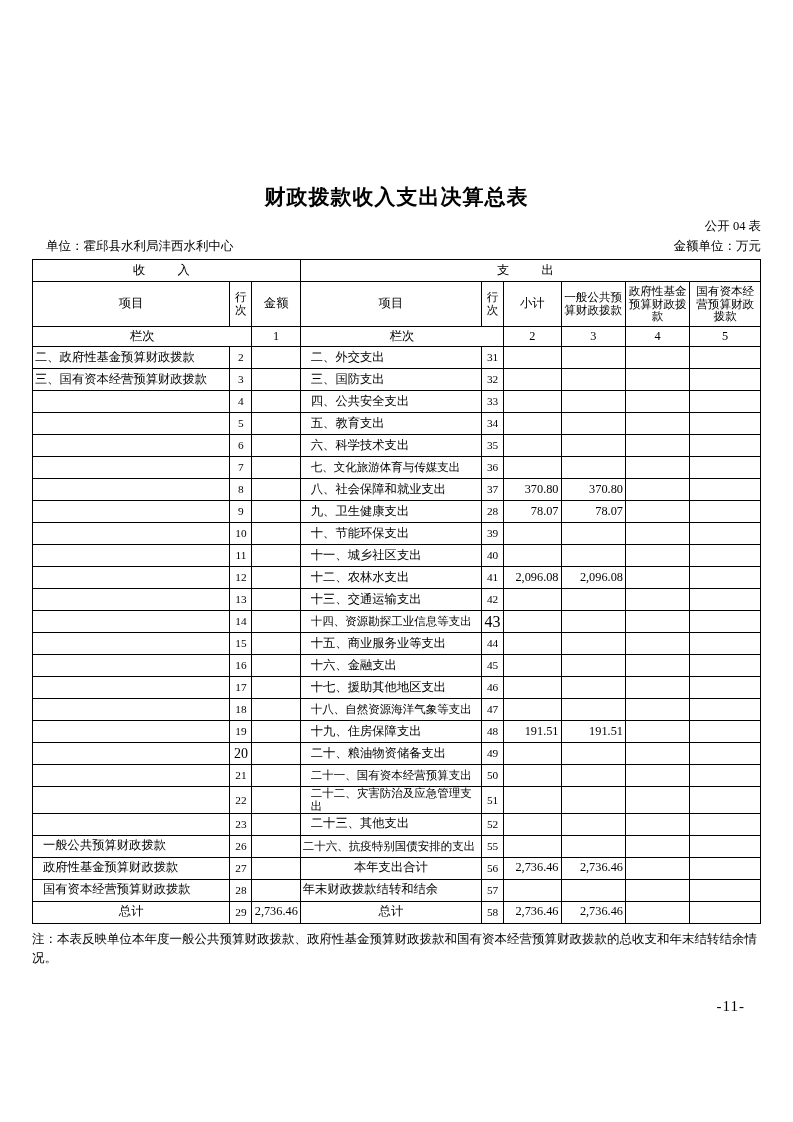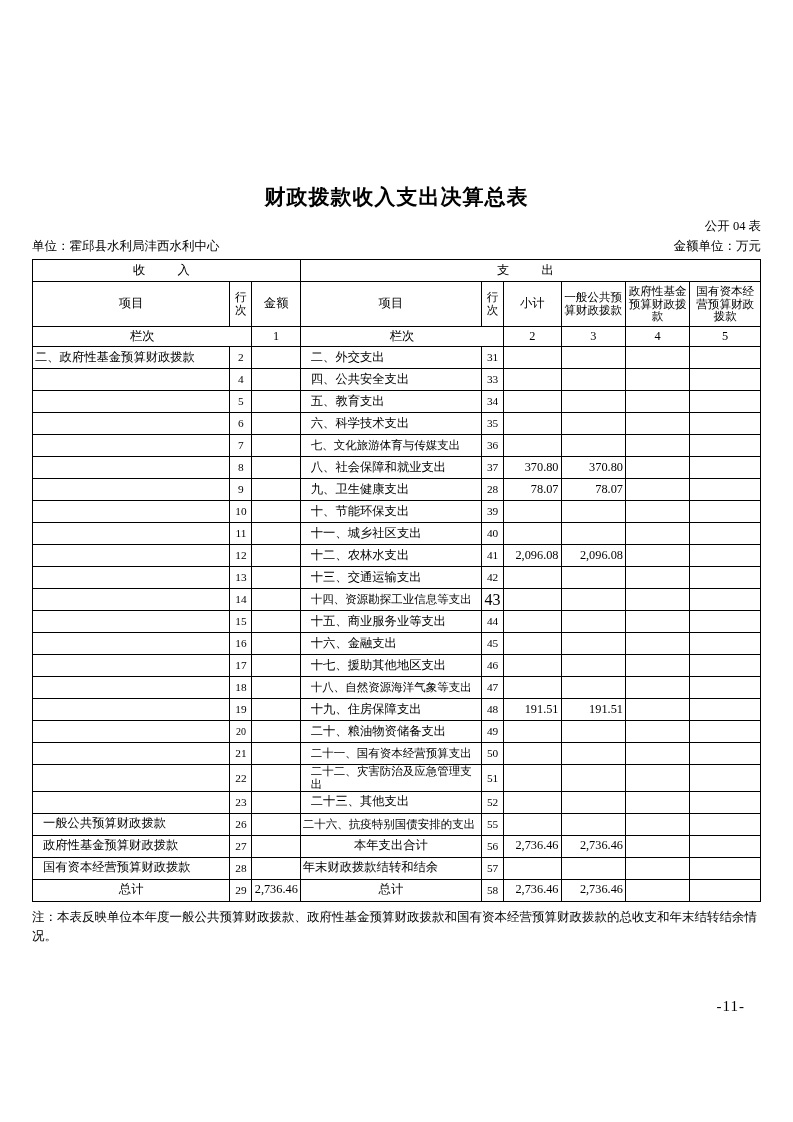--- a/index.html
+++ b/index.html
@@ -41,21 +41,21 @@
     top: 0;
     font-size: 12.5px;
   }
   .meta-row2 {
     position: relative;
     height: 18px;
     margin-top: 2px;
   }
   .meta-left {
     position: absolute;
-    left: 0;
+    left: 14px;
     top: 0;
     font-size: 12.5px;
   }
   .meta-right-2 {
     position: absolute;
     right: 0;
     top: 0;
     font-size: 12.5px;
   }
   table.main {
@@ -171,20 +171,31 @@
           <td class="c-center" style="font-size:11.3px;">2</td>
           <td class="c-right amt"></td>
           <td class="c-left indent1">二、外交支出</td>
           <td class="c-center" style="font-size:11.3px;">31</td>
           <td class="c-right amt"></td>
           <td class="c-right amt"></td>
           <td class="c-right amt"></td>
           <td class="c-right amt"></td>
         </tr>
         <tr class="rowh">
+          <td class="c-left">三、国有资本经营预算财政拨款</td>
+          <td class="c-center" style="font-size:11.3px;">3</td>
+          <td class="c-right amt"></td>
+          <td class="c-left indent1">三、国防支出</td>
+          <td class="c-center" style="font-size:11.3px;">32</td>
+          <td class="c-right amt"></td>
+          <td class="c-right amt"></td>
+          <td class="c-right amt"></td>
+          <td class="c-right amt"></td>
+        </tr>
+        <tr class="rowh">
           <td class="c-left"></td>
           <td class="c-center" style="font-size:11.3px;">4</td>
           <td class="c-right amt"></td>
           <td class="c-left indent1">四、公共安全支出</td>
           <td class="c-center" style="font-size:11.3px;">33</td>
           <td class="c-right amt"></td>
           <td class="c-right amt"></td>
           <td class="c-right amt"></td>
           <td class="c-right amt"></td>
         </tr>
@@ -348,21 +359,21 @@
           <td class="c-right amt"></td>
           <td class="c-left indent1">十九、住房保障支出</td>
           <td class="c-center" style="font-size:11.3px;">48</td>
           <td class="c-right amt">191.51</td>
           <td class="c-right amt">191.51</td>
           <td class="c-right amt"></td>
           <td class="c-right amt"></td>
         </tr>
         <tr class="rowh">
           <td class="c-left"></td>
-          <td class="c-center" style="font-size:10px;">20</td>
+          <td class="c-center" style="font-size:14px;">20</td>
           <td class="c-right amt"></td>
           <td class="c-left indent1">二十、粮油物资储备支出</td>
           <td class="c-center" style="font-size:11.3px;">49</td>
           <td class="c-right amt"></td>
           <td class="c-right amt"></td>
           <td class="c-right amt"></td>
           <td class="c-right amt"></td>
         </tr>
         <tr class="rowh">
           <td class="c-left"></td>

